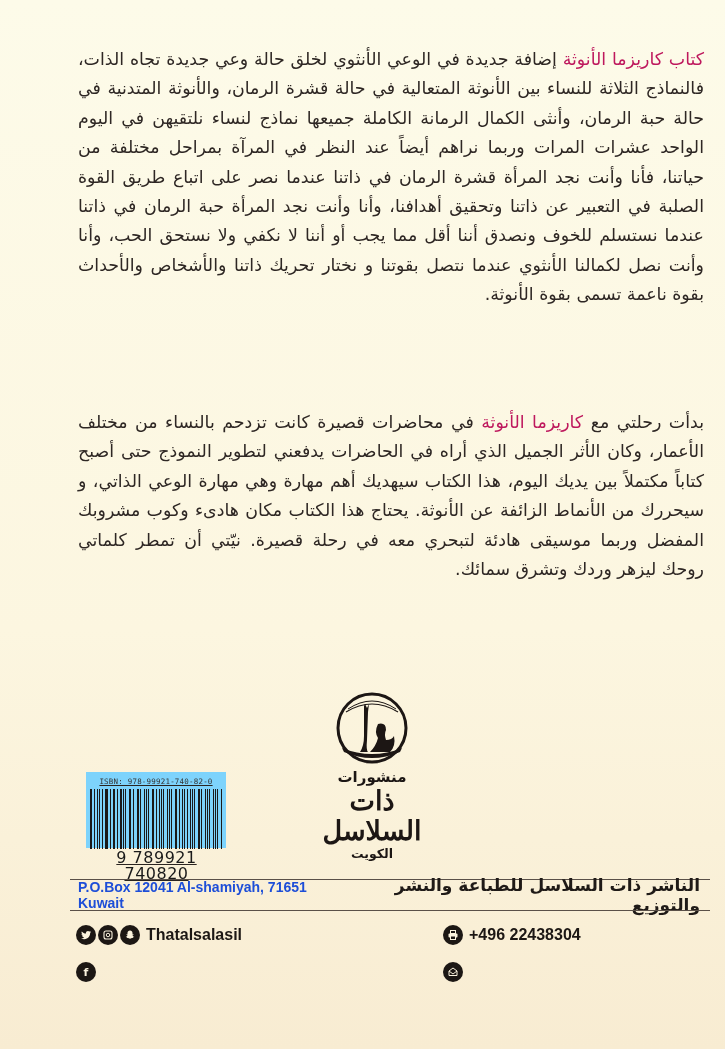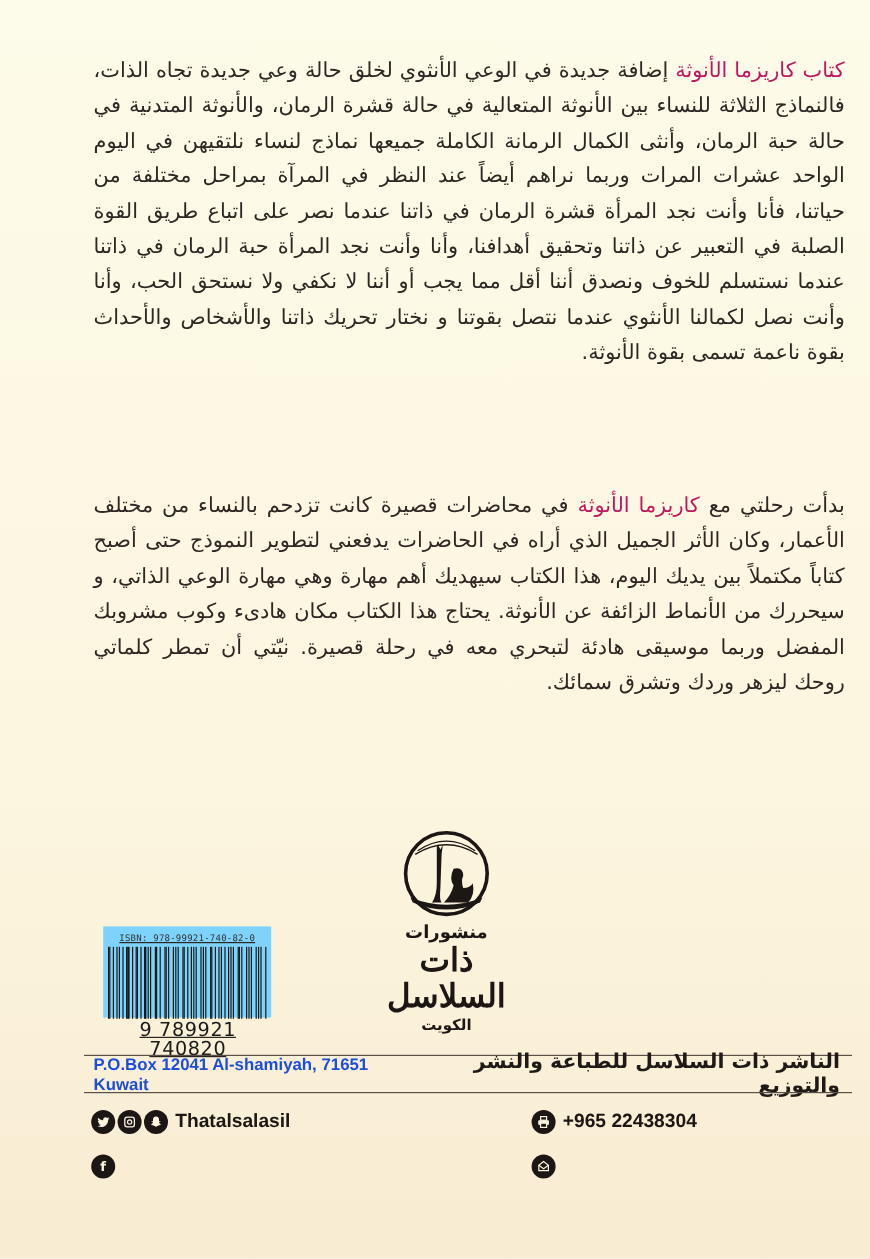--- a/index.html
+++ b/index.html
@@ -207,21 +207,21 @@
     <div class="contact-row">
       <span class="icons">
         <span class="ico">
           <svg viewBox="0 0 24 24">
               <rect x="7" y="3" width="10" height="6" fill="none" stroke="#fbf3de" stroke-width="2"></rect>
               <rect x="3" y="9" width="18" height="8" rx="2" fill="#fbf3de"></rect>
               <rect x="7" y="14" width="10" height="7" fill="#1c1714" stroke="#fbf3de" stroke-width="2"></rect>
             </svg>
         </span>
       </span>
-      <span>+965 22438304</span>
+      <span>+496 22438304</span>
     </div>
     <div class="contact-row">
       <span class="icons">
         <span class="ico">
           <svg viewBox="0 0 24 24">
               <path d="M4 10 12 4l8 6v9H4z" fill="none" stroke="#fbf3de" stroke-width="2"></path>
               <path d="M4 10l8 6 8-6" fill="none" stroke="#fbf3de" stroke-width="2"></path>
             </svg>
         </span>
       </span>

